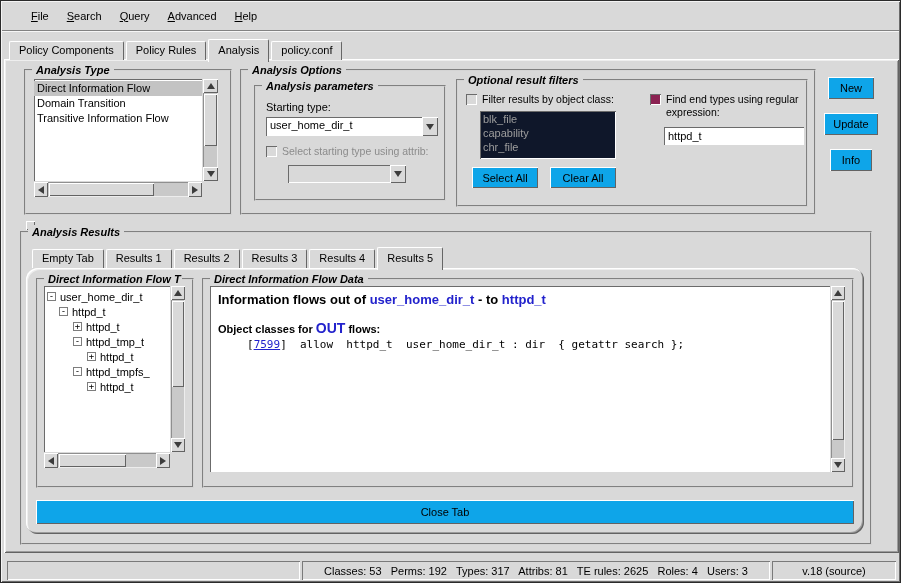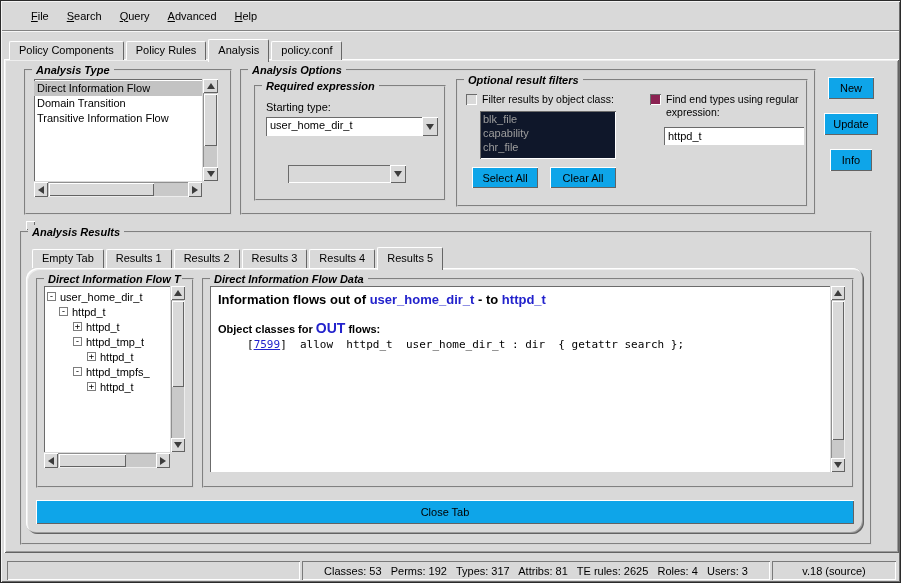--- a/index.html
+++ b/index.html
@@ -161,27 +161,31 @@
         <div class="sb-btn">
             <span class="tri right"></span>
           </div>
       </div>
     </div>
 
     <div class="group" style="left:236px; top:10px; width:576px; height:146px;">
       <span class="legend">Analysis Options</span>
 
       <div class="group" style="left:12px; top:14px; width:192px; height:116px;">
-        <span class="legend">Required expression</span>
+        <span class="legend">Analysis parameters</span>
         <div class="abs" style="left:10px; top:14px;">Starting type:</div>
         <div class="combo" style="left:10px; top:30px; width:172px; height:19px;">
           <span class="val">user_home_dir_t</span>
           <span class="drop">
               <span class="tri down"></span>
             </span>
+        </div>
+        <div class="cbrow" style="left:10px; top:58px; width:176px;">
+          <span class="cb"></span>
+          <span class="cblabel disabled-text" style="font-size:10.5px; white-space:nowrap;">Select starting type using attrib:</span>
         </div>
         <div class="combo disabled" style="left:32px; top:78px; width:118px; height:18px;">
           <span class="val"></span>
           <span class="drop">
               <span class="tri down"></span>
             </span>
         </div>
       </div>
 
       <div class="group" style="left:214px; top:8px; width:352px; height:128px;">

